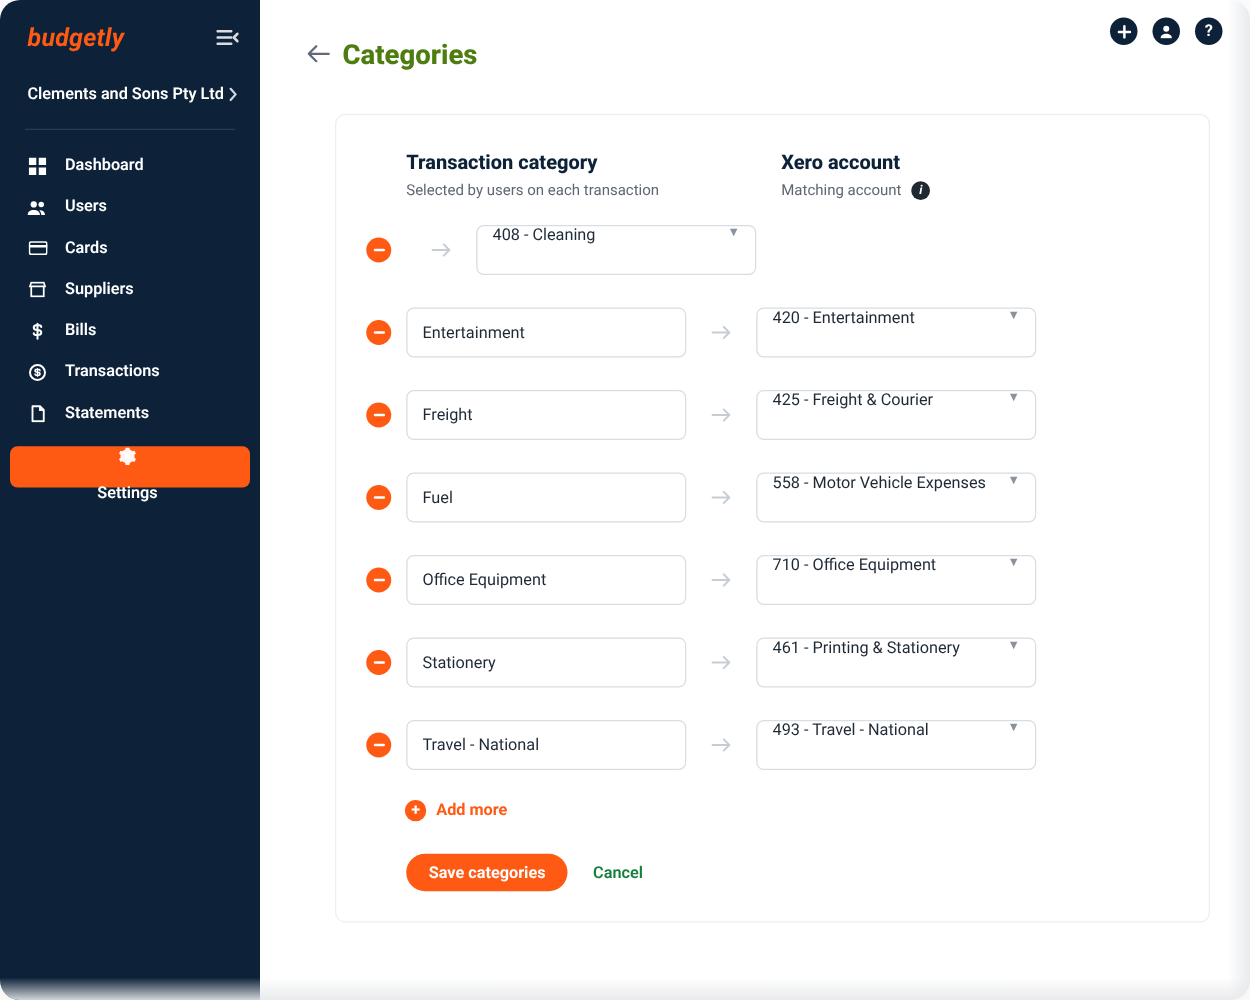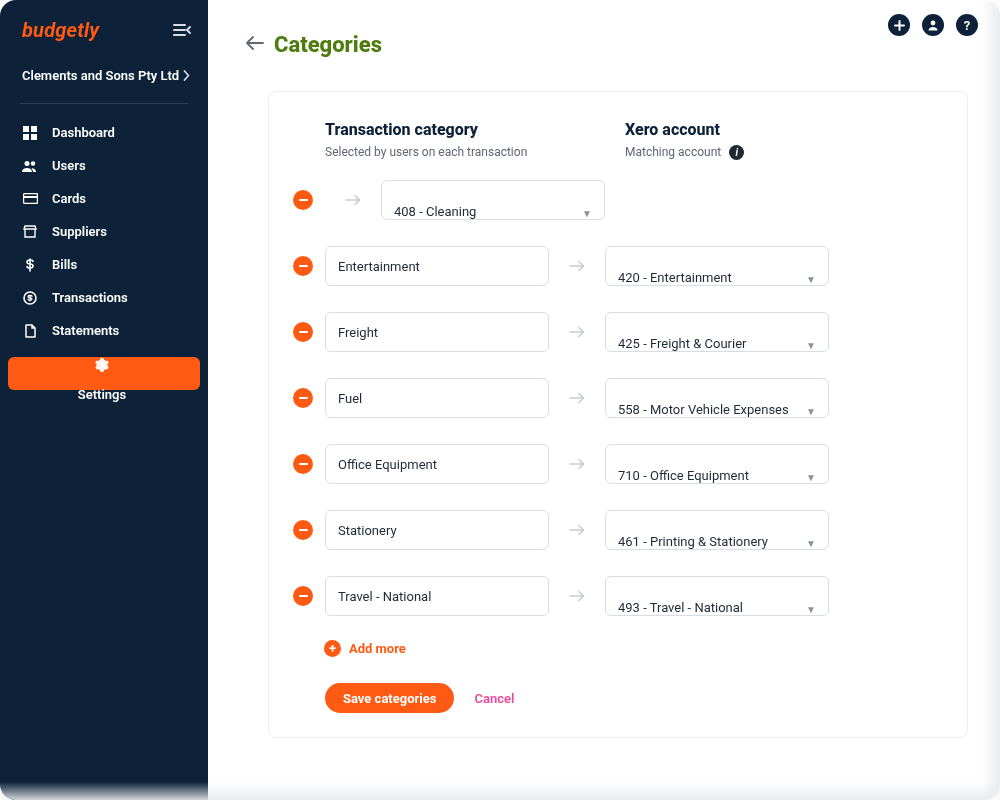--- a/index.html
+++ b/index.html
@@ -39,29 +39,29 @@
     .col-title { font-size: 16px; font-weight: 800; color: #0d2239; margin-bottom: 6px; }
     .col-sub { font-size: 12px; color: #5e6774; }
     .col-sub-wrap { display:flex; align-items:flex-start; gap:8px; }
     .info-badge { width: 15px; height: 15px; border-radius: 50%; background: #202833; color: #fff; display:flex; align-items:center; justify-content:center; font-size: 10px; font-weight:700; font-style: italic; cursor:pointer; }
     
     .row { display:flex; align-items:center; height: 40px; margin-bottom: 26px; }
     .remove-btn { width: 20px; height: 20px; border-radius: 50%; background: #ff5a14; display:flex; align-items:center; justify-content:center; margin-left: -32px; margin-right: 12px; cursor:pointer; flex-shrink:0; }
     .remove-btn .bar { width: 9px; height: 2.2px; background: #fff; border-radius: 1px; }
     .field { width: 224px; height: 40px; border: 1px solid #d8dde3; border-radius: 6px; padding: 0 12px; font-size: 13px; color: #1f2a37; background:#fff; }
     .arrow-between { width: 56px; text-align:center; color:#c7cdd5; }
-    .select { width: 224px; height: 40px; border: 1px solid #d8dde3; border-radius: 6px; padding: 0 12px; font-size: 13px; color:#1f2a37; display:flex; align-items:flex-end; justify-content:space-between; cursor:pointer; background:#fff; }
+    .select { width: 224px; height: 40px; border: 1px solid #d8dde3; border-radius: 6px; padding: 0 12px; font-size: 13px; color:#1f2a37; display:flex; align-items:flex-start; justify-content:space-between; cursor:pointer; background:#fff; }
     .select .caret { color:#8a929d; font-size:10px; }
     
     .add-more-row { display:flex; align-items:center; gap:8px; color:#ff5a14; font-size:13px; font-weight:700; cursor:pointer; margin-top: -2px; margin-left: -1px; }
     .add-circle { width:17px; height:17px; border-radius:50%; background:#ff5a14; color:#fff; display:flex; align-items:center; justify-content:center; font-size:13px; line-height:1; font-weight:700; }
     
     .actions { display:flex; align-items:center; gap: 20px; margin-top: 26px; }
     .btn-primary { background:#ff5a14; color:#fff; border:none; border-radius: 18px; height: 30px; padding: 0 18px; font-size: 13px; font-weight: 700; cursor:pointer; }
-    .btn-link { background:none; border:none; color:#ec4899; font-size:13px; font-weight:600; cursor:pointer; }
+    .btn-link { background:none; border:none; color:#15803d; font-size:13px; font-weight:600; cursor:pointer; }
   </style>
 </head>
 <body>
 
 <div class="app-shell">
 
   <aside class="sidebar">
     <div class="sidebar-top">
       <div class="logo">budgetly</div>
       <div class="collapse-btn">

